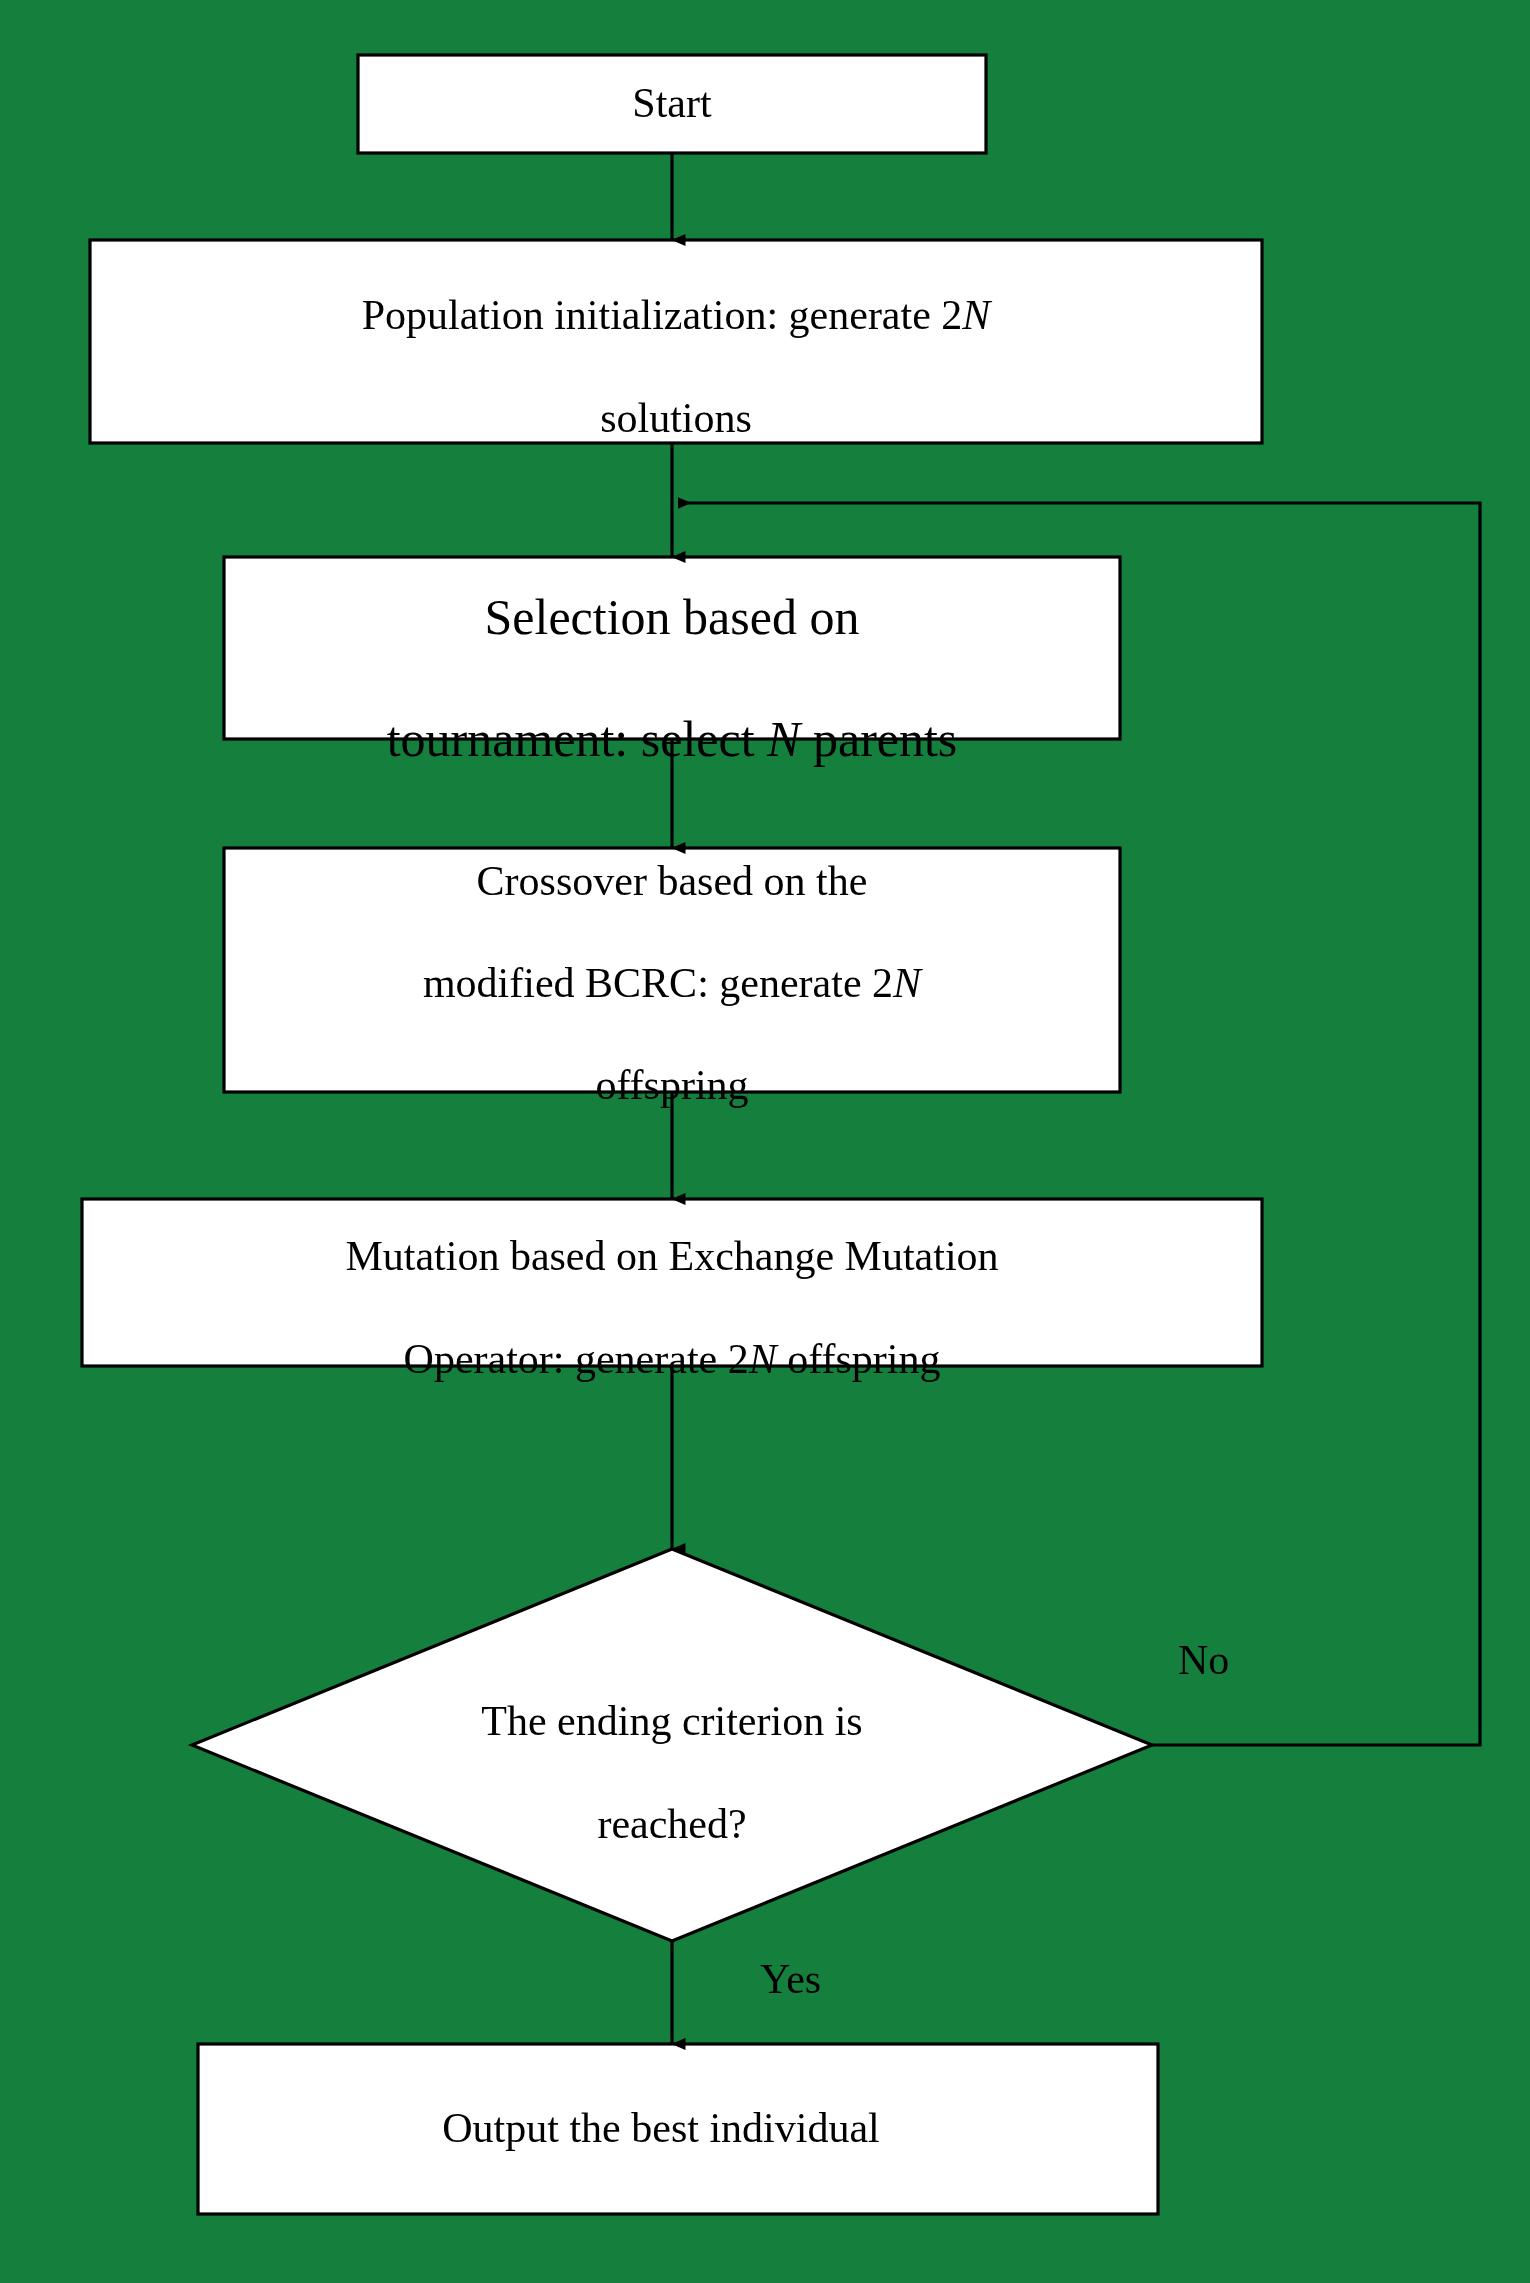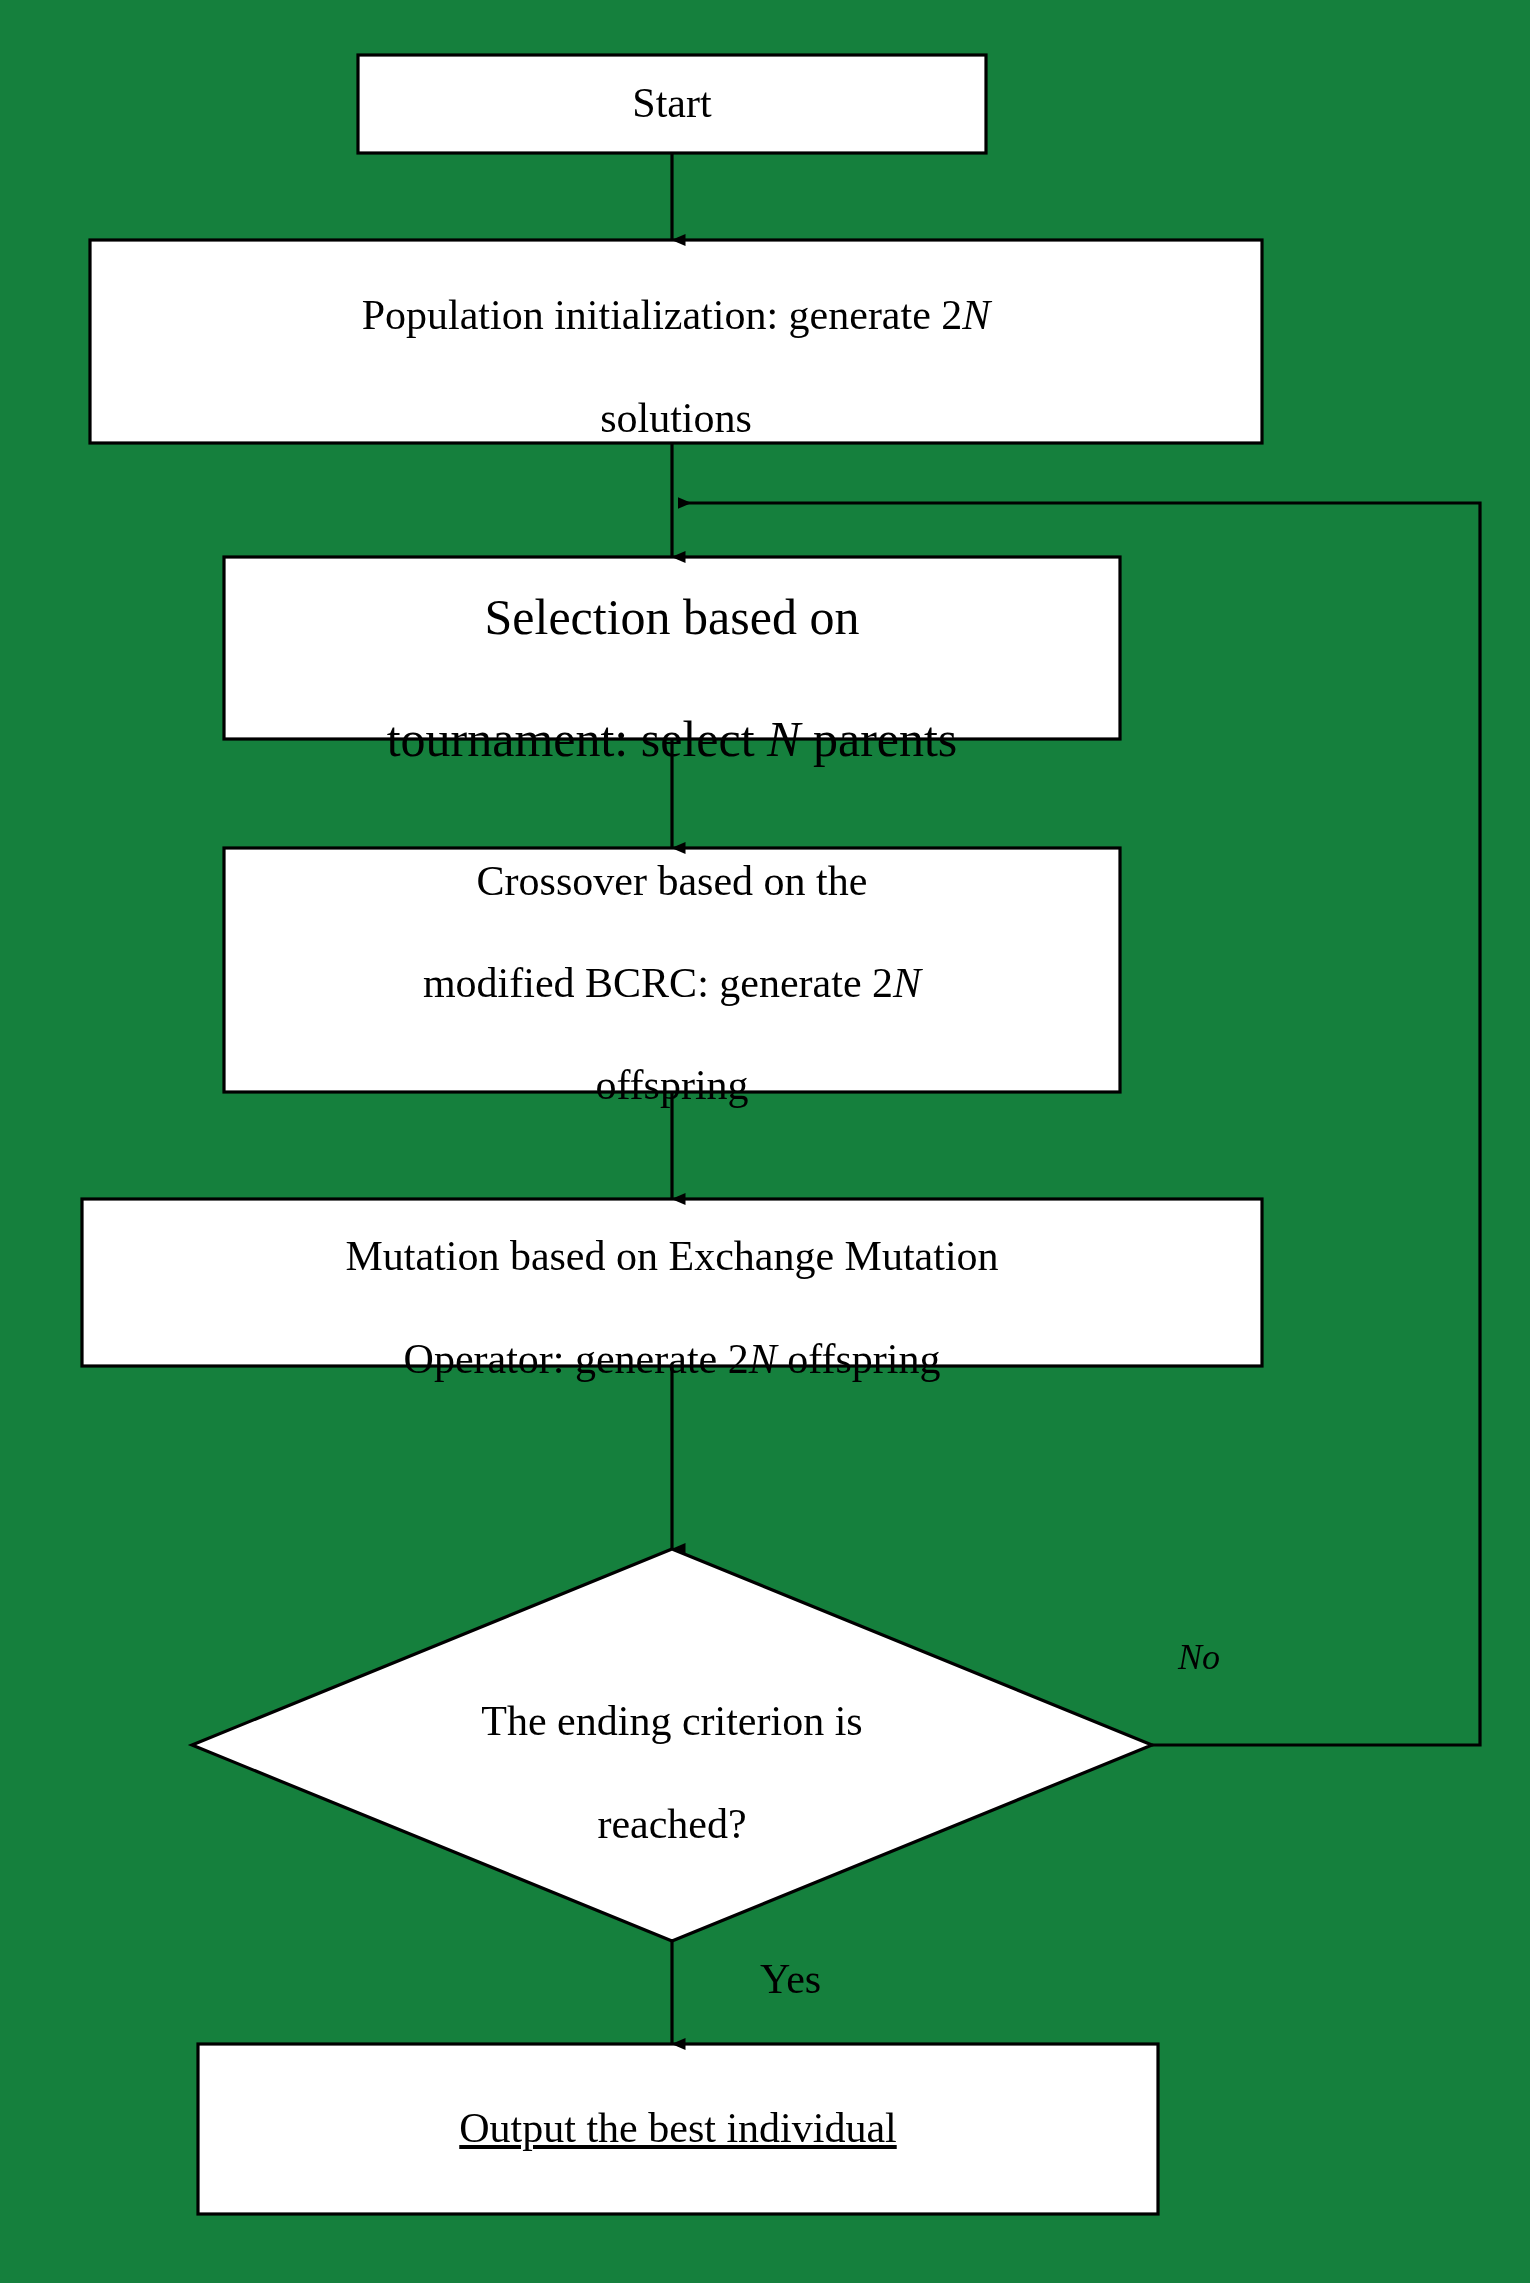--- a/index.html
+++ b/index.html
@@ -118,21 +118,21 @@
     </span>
   </div>
 
   <div class="node-text" style="left:322px; top:1645px; width:700px; height:200px; font-size:42px; align-items:flex-start;">
     <span>
       <span>The ending criterion is</span><br>
       <span>reached?</span>
     </span>
   </div>
 
-  <div class="node-text" style="left:198px; top:2044px; width:960px; height:170px; font-size:42px;text-decoration:underline;">
+  <div class="node-text" style="left:181px; top:2044px; width:960px; height:170px; font-size:42px;">
     <span>Output the best individual</span>
   </div>
 
-  <div class="edge-label" style="left:1178px; top:1636px; font-size:36px;font-style:italic;">No</div>
+  <div class="edge-label" style="left:1178px; top:1636px; font-size:42px;">No</div>
 
   <div class="edge-label" style="left:740px; top:1955px; font-size:42px;margin-left:20px;">Yes</div>
 
 </div>
 
 </body></html>

